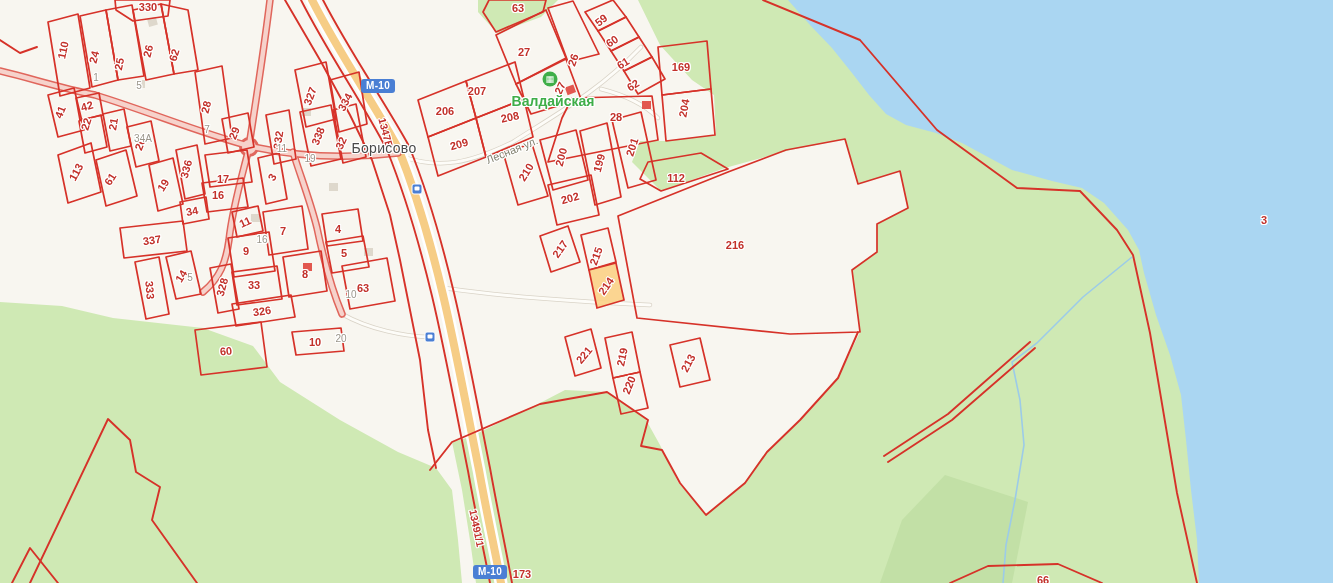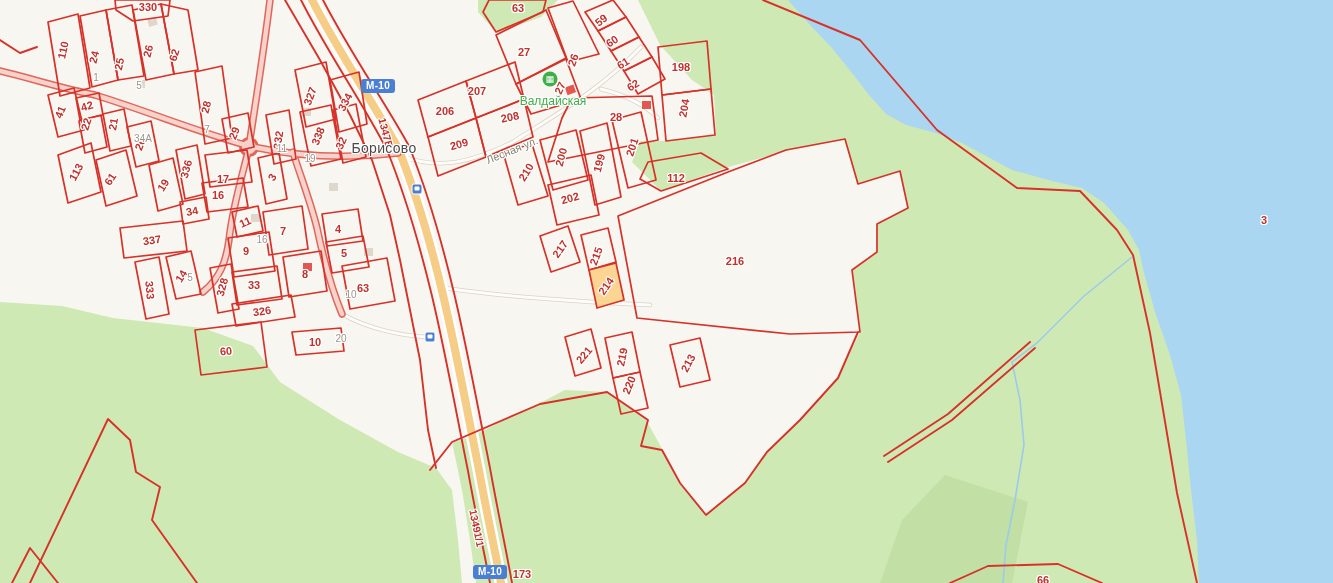--- a/index.html
+++ b/index.html
@@ -22,21 +22,21 @@
   .bldg-g{fill:var(--bldgg);stroke:none;}
   .bldg-r{fill:var(--bldgr);stroke:none;}
   .lbl{position:absolute;transform:translate(-50%,-50%);white-space:nowrap;
        text-shadow:1px 0 0 #fff,-1px 0 0 #fff,0 1px 0 #fff,0 -1px 0 #fff,
                    1px 1px 0 #fff,-1px -1px 0 #fff,1px -1px 0 #fff,-1px 1px 0 #fff;}
   .plabel{font-size:11px;font-weight:600;color:var(--labred);}
   .glabel{font-size:10px;font-weight:400;color:var(--gray);}
   .rcode{font-size:10.5px;font-weight:600;color:var(--labred);}
   .place{font-size:14px;color:var(--placec);letter-spacing:.3px;}
   .street{font-size:11px;color:var(--streettxt);}
-  .poi-name{font-size:12px;font-weight:400;color:var(--poig);}
+  .poi-name{font-size:14px;font-weight:700;color:var(--poig);}
   .shield{position:absolute;transform:translate(-50%,-50%);background:var(--shield);
           color:#fff;font-size:10px;font-weight:700;padding:1px 5px 2px 5px;border-radius:3px;
           line-height:11px;letter-spacing:.3px;}
   .bus{position:absolute;width:11px;height:11px;transform:translate(-50%,-50%);
        background:var(--shield);border-radius:2.5px;border:1px solid #fff;box-sizing:border-box;}
   .bus:after{content:"";position:absolute;left:2px;top:2px;width:5px;height:4px;background:#fff;border-radius:1px;}
   .poi-icon{position:absolute;width:15px;height:15px;transform:translate(-50%,-50%);
        background:var(--poig);border-radius:50%;color:#fff;font-size:9px;line-height:15px;text-align:center;}
 </style>
 </head>
@@ -233,35 +233,35 @@
       <div class="lbl plabel" style="left: 181px; top: 276px; transform: translate(-50%, -50%) rotate(-58deg);">14</div>
       <div class="lbl plabel" style="left: 226px; top: 351px; transform: translate(-50%, -50%) rotate(-5deg);">60</div>
       <div class="lbl plabel" style="left: 315px; top: 342px;">10</div>
       <div class="lbl plabel" style="left: 518px; top: 8px;">63</div>
       <div class="lbl plabel" style="left: 524px; top: 52px;">27</div>
       <div class="lbl plabel" style="left: 573px; top: 60px; transform: translate(-50%, -50%) rotate(-70deg);">26</div>
       <div class="lbl plabel" style="left: 601px; top: 20px; transform: translate(-50%, -50%) rotate(-38deg);">59</div>
       <div class="lbl plabel" style="left: 612px; top: 41px; transform: translate(-50%, -50%) rotate(-32deg);">60</div>
       <div class="lbl plabel" style="left: 623px; top: 63px; transform: translate(-50%, -50%) rotate(-32deg);">61</div>
       <div class="lbl plabel" style="left: 633px; top: 85px; transform: translate(-50%, -50%) rotate(-32deg);">62</div>
-      <div class="lbl plabel" style="left: 681px; top: 67px;">198</div>
+      <div class="lbl plabel" style="left: 681px; top: 67px;">169</div>
       <div class="lbl plabel" style="left: 684px; top: 108px; transform: translate(-50%, -50%) rotate(-80deg);">204</div>
       <div class="lbl plabel" style="left: 477px; top: 91px;">207</div>
       <div class="lbl plabel" style="left: 445px; top: 111px;">206</div>
       <div class="lbl plabel" style="left: 510px; top: 117px; transform: translate(-50%, -50%) rotate(-12deg);">208</div>
       <div class="lbl plabel" style="left: 459px; top: 144px; transform: translate(-50%, -50%) rotate(-15deg);">209</div>
       <div class="lbl plabel" style="left: 560px; top: 88px; transform: translate(-50%, -50%) rotate(-65deg);">27</div>
       <div class="lbl plabel" style="left: 616px; top: 117px;">28</div>
       <div class="lbl plabel" style="left: 676px; top: 178px;">112</div>
       <div class="lbl plabel" style="left: 561px; top: 157px; transform: translate(-50%, -50%) rotate(-75deg);">200</div>
       <div class="lbl plabel" style="left: 599px; top: 163px; transform: translate(-50%, -50%) rotate(-75deg);">199</div>
       <div class="lbl plabel" style="left: 632px; top: 147px; transform: translate(-50%, -50%) rotate(-72deg);">201</div>
       <div class="lbl plabel" style="left: 526px; top: 172px; transform: translate(-50%, -50%) rotate(-58deg);">210</div>
       <div class="lbl plabel" style="left: 570px; top: 198px; transform: translate(-50%, -50%) rotate(-15deg);">202</div>
-      <div class="lbl plabel" style="left: 735px; top: 261px;">216</div>
+      <div class="lbl plabel" style="left: 735px; top: 245px;">216</div>
       <div class="lbl plabel" style="left: 560px; top: 249px; transform: translate(-50%, -50%) rotate(-55deg);">217</div>
       <div class="lbl plabel" style="left: 596px; top: 256px; transform: translate(-50%, -50%) rotate(-70deg);">215</div>
       <div class="lbl plabel" style="left: 606px; top: 286px; transform: translate(-50%, -50%) rotate(-55deg);">214</div>
       <div class="lbl plabel" style="left: 584px; top: 355px; transform: translate(-50%, -50%) rotate(-50deg);">221</div>
       <div class="lbl plabel" style="left: 622px; top: 357px; transform: translate(-50%, -50%) rotate(-78deg);">219</div>
       <div class="lbl plabel" style="left: 629px; top: 385px; transform: translate(-50%, -50%) rotate(-68deg);">220</div>
       <div class="lbl plabel" style="left: 688px; top: 363px; transform: translate(-50%, -50%) rotate(-62deg);">213</div>
       <div class="lbl plabel" style="left: 1264px; top: 220px;">3</div>
       <div class="lbl plabel" style="left: 522px; top: 574px;">173</div>
       <div class="lbl plabel" style="left: 1043px; top: 580px;">66</div>

